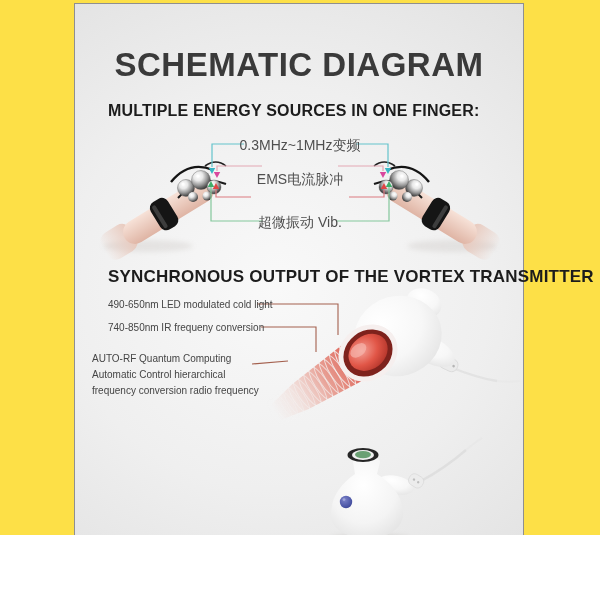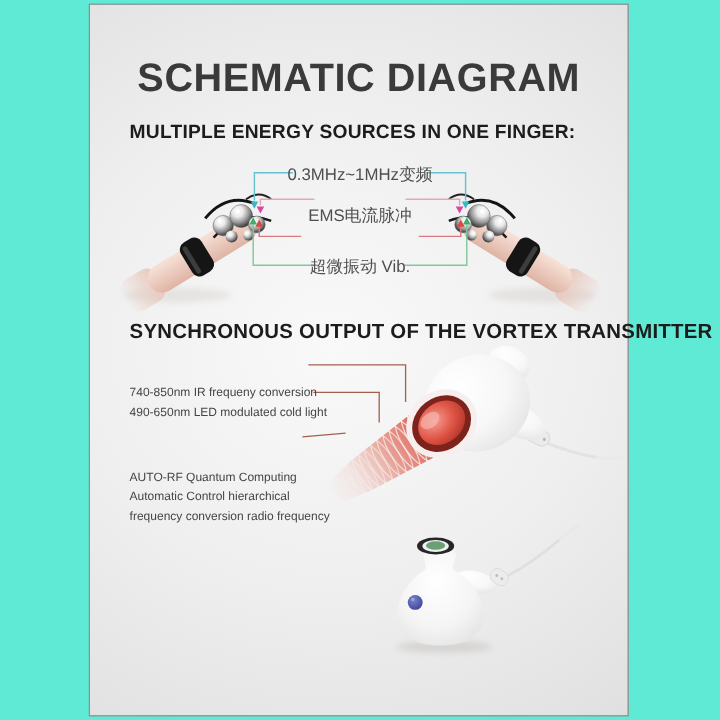--- a/index.html
+++ b/index.html
@@ -1,17 +1,17 @@
 <!DOCTYPE html>
 <html><head>
 <meta charset="utf-8">
 <style>
   html,body{margin:0;padding:0;}
   body{width:600px;height:600px;background:#ffffff;font-family:"Liberation Sans",sans-serif;}
-  .stage{position:relative;width:600px;height:600px;overflow:hidden;background:#5eead4;}
+  .stage{position:relative;width:600px;height:535px;overflow:hidden;background:#fde047;}
   .card{
     position:absolute;left:74px;top:3px;width:450px;height:594px;
     border:1px solid #8f8f8f;box-sizing:border-box;
     background:radial-gradient(120% 85% at 45% 48%, #f9f9f9 0%, #efefef 40%, #e2e2e2 72%, #d2d2d2 100%);
   }
   .art{position:absolute;left:0;top:0;width:600px;height:600px;z-index:1;}
   .txt{position:absolute;z-index:2;white-space:nowrap;}
   .title{
     left:75px;top:46px;width:448px;text-align:center;
     font-size:33px;font-weight:bold;color:#3a3a3a;letter-spacing:.5px;
@@ -210,25 +210,25 @@
   <div class="txt title">SCHEMATIC DIAGRAM</div>
 
   <div class="txt h1">MULTIPLE ENERGY SOURCES IN ONE FINGER:</div>
 
   <div class="txt elabel e0">0.3MHz~1MHz变频</div>
   <div class="txt elabel e1">EMS电流脉冲</div>
   <div class="txt elabel e3">超微振动 Vib.</div>
 
   <div class="txt h2">SYNCHRONOUS OUTPUT OF THE VORTEX TRANSMITTER</div>
 
-  <div class="txt callout" style="left:108px;top:297px;margin-top:40px;">
+  <div class="txt callout" style="left:108px;top:297px;">
     <div>490-650nm  LED modulated cold light</div>
   </div>
   <div class="txt callout" style="left:108px;top:320px;">
     <div>740-850nm  IR frequeny conversion</div>
   </div>
-  <div class="txt callout" style="left:108px;top:351px;line-height:16px;margin-top:40px;">
+  <div class="txt callout" style="left:92px;top:351px;line-height:16px;">
     <div>AUTO-RF Quantum Computing</div>
     <div>Automatic Control hierarchical</div>
     <div>frequency conversion radio frequency</div>
   </div>
 
 </div>
 
 </body></html>

